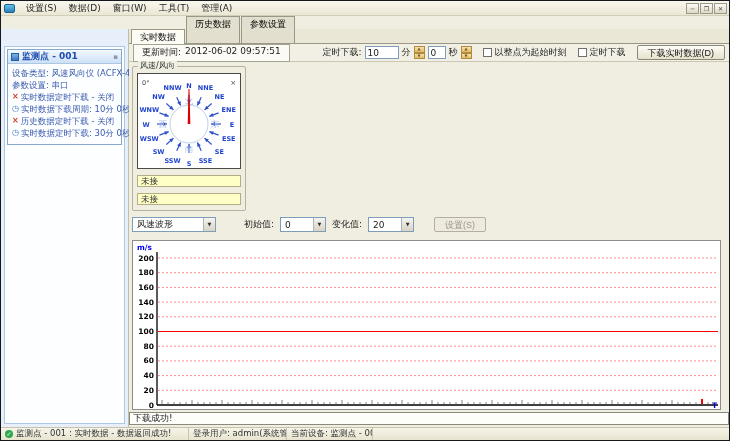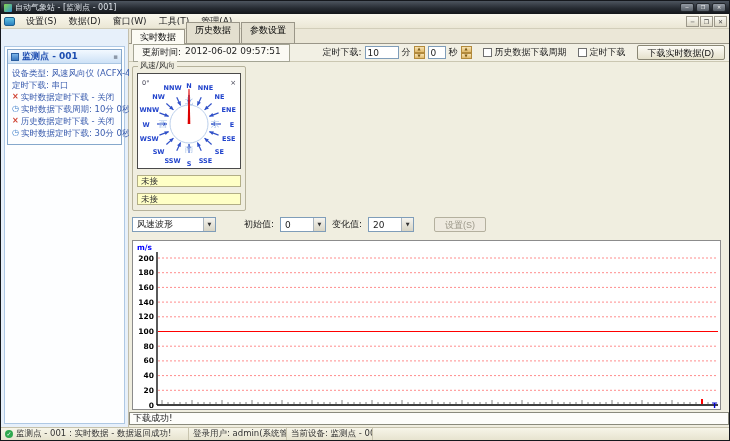--- a/index.html
+++ b/index.html
@@ -50,21 +50,21 @@
   .panel-line { font-size:8.5px; color:#3a5cae; line-height:12px; white-space:nowrap;
                 display:flex; align-items:center; gap:2px; padding-left:2px; }
   .li-x { color:#cf4030; font-weight:bold; font-size:8px; }
   .li-clock { color:#3a7cc8; font-size:8px; }
 
   
   .main { flex:1; position:relative; background:#f0eee0; }
   .tabstrip { height:15px; display:flex; align-items:flex-end; padding-left:2px;
               background:#ebe7d7; border-bottom:1px solid #9a9688; }
   .tab { font-size:9px; padding:1px 8px 0; border:1px solid #9a9688; border-bottom:none;
-         background:#e3dfcf; margin-right:1px; height:21px; cursor:default; }
+         background:#e3dfcf; margin-right:1px; height:27px; cursor:default; }
   .tab.active { background:#fcfbf4; height:15px; position:relative; top:1px;font-family:Liberation Mono, monospace; }
 
   .toolbar { height:18px; background:#f2f0e4; border-bottom:1px solid #cbc7b2;
              display:flex; align-items:center; padding:0 4px; font-size:9px; color:#222; }
   .update-box { border:1px solid #a4a494; background:#fbfaf4; padding:1px 8px 2px;
                 display:flex; gap:4px; white-space:nowrap; }
   .toolbar-right { margin-left:auto; display:flex; align-items:center; gap:3px; white-space:nowrap; }
   .tb-input { border:1px solid #7f9db9; background:#fff; font-size:9px; height:13px;
               padding:1px 2px 0; }
   .spin { display:inline-flex; flex-direction:column; width:11px; height:13px; }
@@ -114,27 +114,20 @@
   .sb-seg { display:flex; align-items:center; padding:0 4px; border-right:1px solid #c9c5af;
             white-space:nowrap; overflow:hidden; }
   .check-icon { width:8px; height:8px; border-radius:50%; background:#2fa84f; color:#fff;
                 font-size:6px; line-height:8px; text-align:center; margin-right:3px; flex:none; }
 </style>
 </head>
 <body>
 
 <div class="window">
 
-  <div class="titlebar">
-    <div class="win-icon"></div>
-    <div class="title-text">自动气象站 - [监测点 - 001]</div>
-    <div class="tb-btn">─</div>
-    <div class="tb-btn">❐</div>
-    <div class="tb-btn">✕</div>
-  </div>
 
   <div class="menubar">
     <div class="sys-icon"></div>
     <span style="display:flex;">
         <span class="menu-item">设置(S)</span>
         <span class="menu-item">数据(D)</span>
         <span class="menu-item">窗口(W)</span>
         <span class="menu-item">工具(T)</span>
         <span class="menu-item">管理(A)</span>
       </span>
@@ -153,21 +146,21 @@
           <div class="panel-header">
             <div class="panel-icon"></div>
             <div class="panel-title">监测点 - 001</div>
             <div class="pin-icon">▪</div>
           </div>
           <div class="panel-body">
               <div class="panel-line">
                 <span>设备类型: 风速风向仪 (ACFX-4)</span>
               </div>
               <div class="panel-line">
-                <span>定时下载: 串口</span>
+                <span>参数设置: 串口</span>
               </div>
               <div class="panel-line">
                 <span class="li-x">×</span>
                 <span>实时数据定时下载 - 关闭</span>
               </div>
               <div class="panel-line">
                 <span class="li-clock">◷</span>
                 <span>实时数据下载周期: 10分 0秒</span>
               </div>
               <div class="panel-line">
@@ -203,21 +196,21 @@
             <div>▲</div>
             <div>▼</div>
           </span>
           <span class="tb-input" style="width:18px;">0</span>
           <span>秒</span>
           <span class="spin">
             <div>▲</div>
             <div>▼</div>
           </span>
           <span class="checkbox" style="margin-left:8px;"></span>
-          <span>历史数据下载周期</span>
+          <span>以整点为起始时刻</span>
           <span class="checkbox" style="margin-left:8px;"></span>
           <span>定时下载</span>
           <button class="btn" style="margin-left:8px;">下载实时数据(D)</button>
         </div>
       </div>
 
       <div class="content">
 
         <div class="compass-group">
           <div class="group-label">风速/风向</div>

